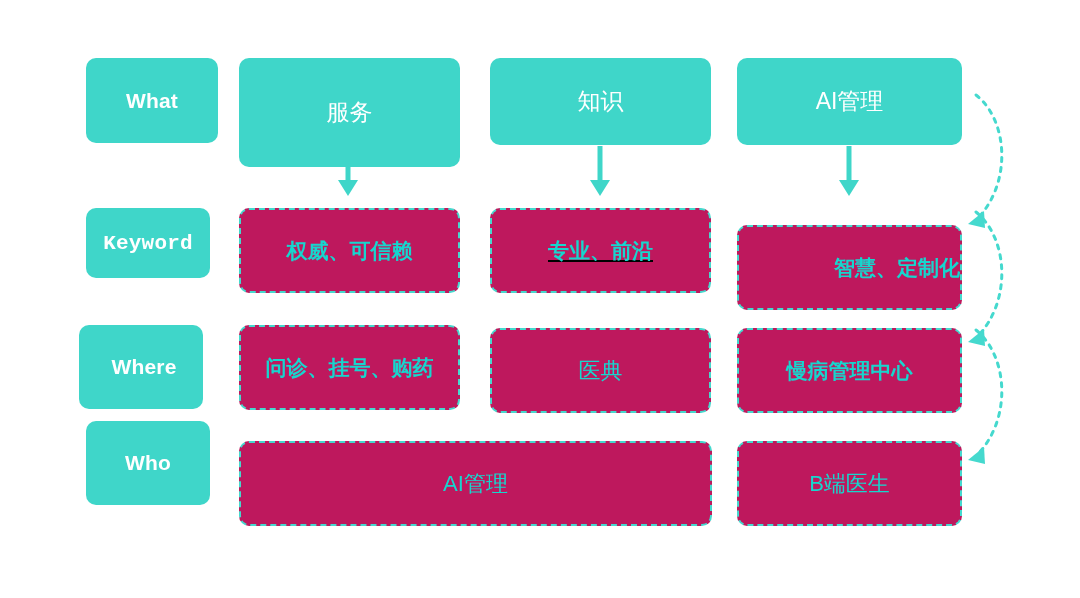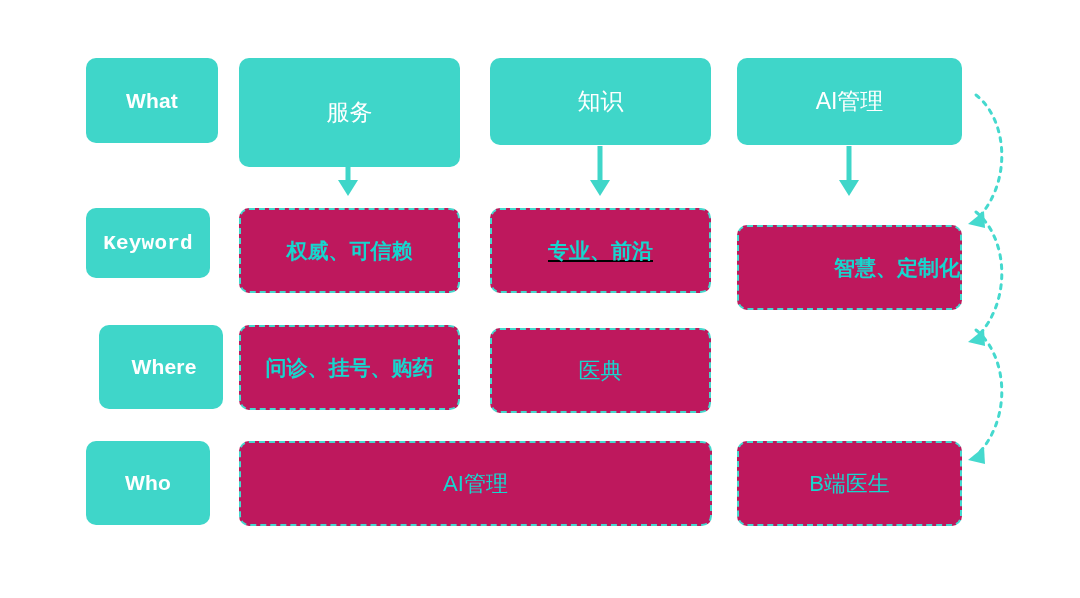--- a/index.html
+++ b/index.html
@@ -111,25 +111,25 @@
   </svg>
 
   <div class="solid-box" style="left:86px; top:58px; width:132px; height:85px;">
     <span class="row-label">What</span>
   </div>
 
   <div class="solid-box" style="left:86px; top:208px; width:124px; height:70px;font-family:Liberation Mono, monospace;">
     <span class="row-label">Keyword</span>
   </div>
 
-  <div class="solid-box" style="left:99px; top:325px; width:124px; height:84px;padding-left:6px;">
+  <div class="solid-box" style="left:79px; top:325px; width:124px; height:84px;padding-left:6px;">
     <span class="row-label">Where</span>
   </div>
 
-  <div class="solid-box" style="left:86px; top:441px; width:124px; height:84px;">
+  <div class="solid-box" style="left:86px; top:421px; width:124px; height:84px;">
     <span class="row-label">Who</span>
   </div>
 
   <div class="solid-box" style="left:239px; top:58px; width:221px; height:109px;">
     <span class="col-header">服务</span>
   </div>
 
   <div class="solid-box" style="left:737px; top:58px; width:225px; height:87px;">
     <span class="col-header">AI管理</span>
   </div>
@@ -151,20 +151,23 @@
   </div>
 
   <div class="dashed-box" style="left:239px; top:325px; width:221px; height:85px;">
     <span class="cell-text">问诊、挂号、购药</span>
   </div>
 
   <div class="dashed-box" style="left:490px; top:328px; width:221px; height:85px;justify-content:center;">
     <span class="cell-text light">医典</span>
   </div>
 
+  <div class="dashed-box" style="left:737px; top:328px; width:225px; height:85px;">
+    <span class="cell-text">慢病管理中心</span>
+  </div>
 
   <div class="dashed-box" style="left:239px; top:441px; width:473px; height:85px;">
     <span class="cell-text light">AI管理</span>
   </div>
 
   <div class="dashed-box" style="left:737px; top:441px; width:225px; height:85px;">
     <span class="cell-text light">B端医生</span>
   </div>
 
 </div>

